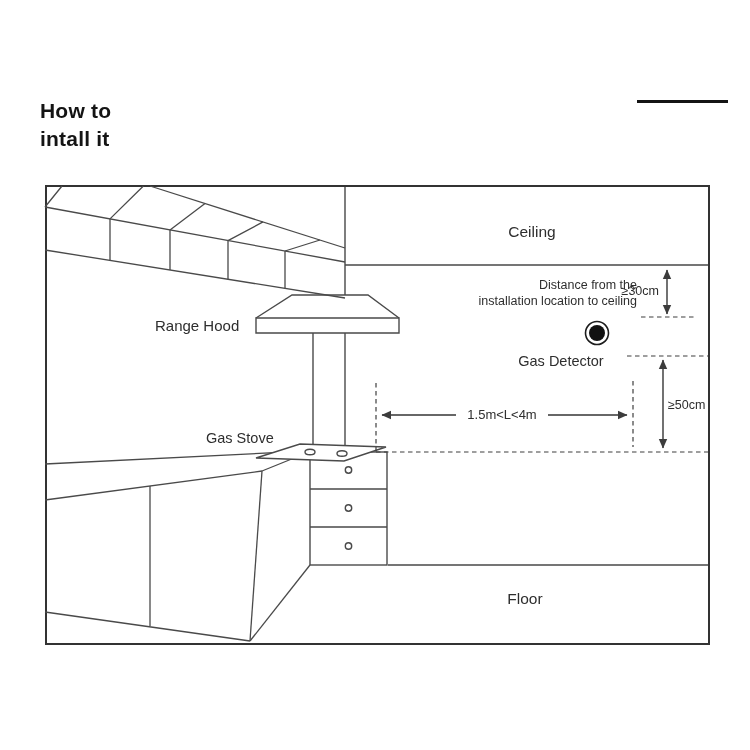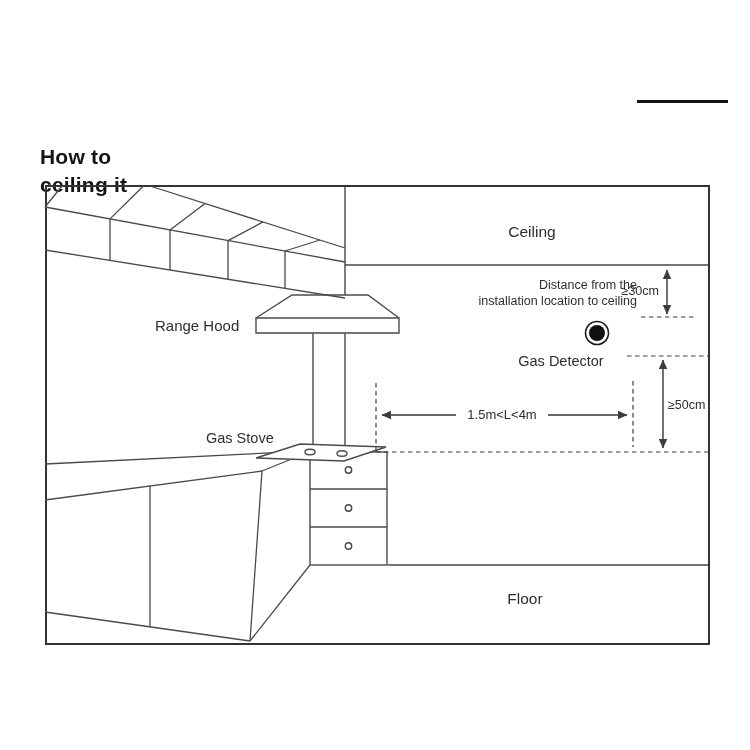--- a/index.html
+++ b/index.html
@@ -17,21 +17,20 @@
   }
   .title {
     position: absolute;
     left: 40px;
     top: 97px;
     font-size: 21px;
     line-height: 28px;
     font-weight: 700;
     color: #141414;
     letter-spacing: 0.2px;
-    margin-top: 46px;
   }
   .header-rule {
     position: absolute;
     left: 637px;
     top: 100px;
     width: 91px;
     height: 2.5px;
     background: #141414;
   }
   .diagram-svg {
@@ -43,21 +42,21 @@
     fill: #2e2e2e;
   }
 </style>
 </head>
 <body>
 
 <div class="page">
 
   <div class="title">
     <div>How to</div>
-    <div>ceiling it</div>
+    <div>intall it</div>
   </div>
 
   <div class="header-rule"></div>
 
   <svg class="diagram-svg" width="750" height="750" viewBox="0 0 750 750">
 
     <defs>
       <marker id="ah" viewBox="0 0 10 10" refX="9" refY="5" markerWidth="7.5" markerHeight="7.5" orient="auto-start-reverse">
         <path d="M0,0.8 L9.5,5 L0,9.2 Z" fill="#3c3c3c"></path>
       </marker>

